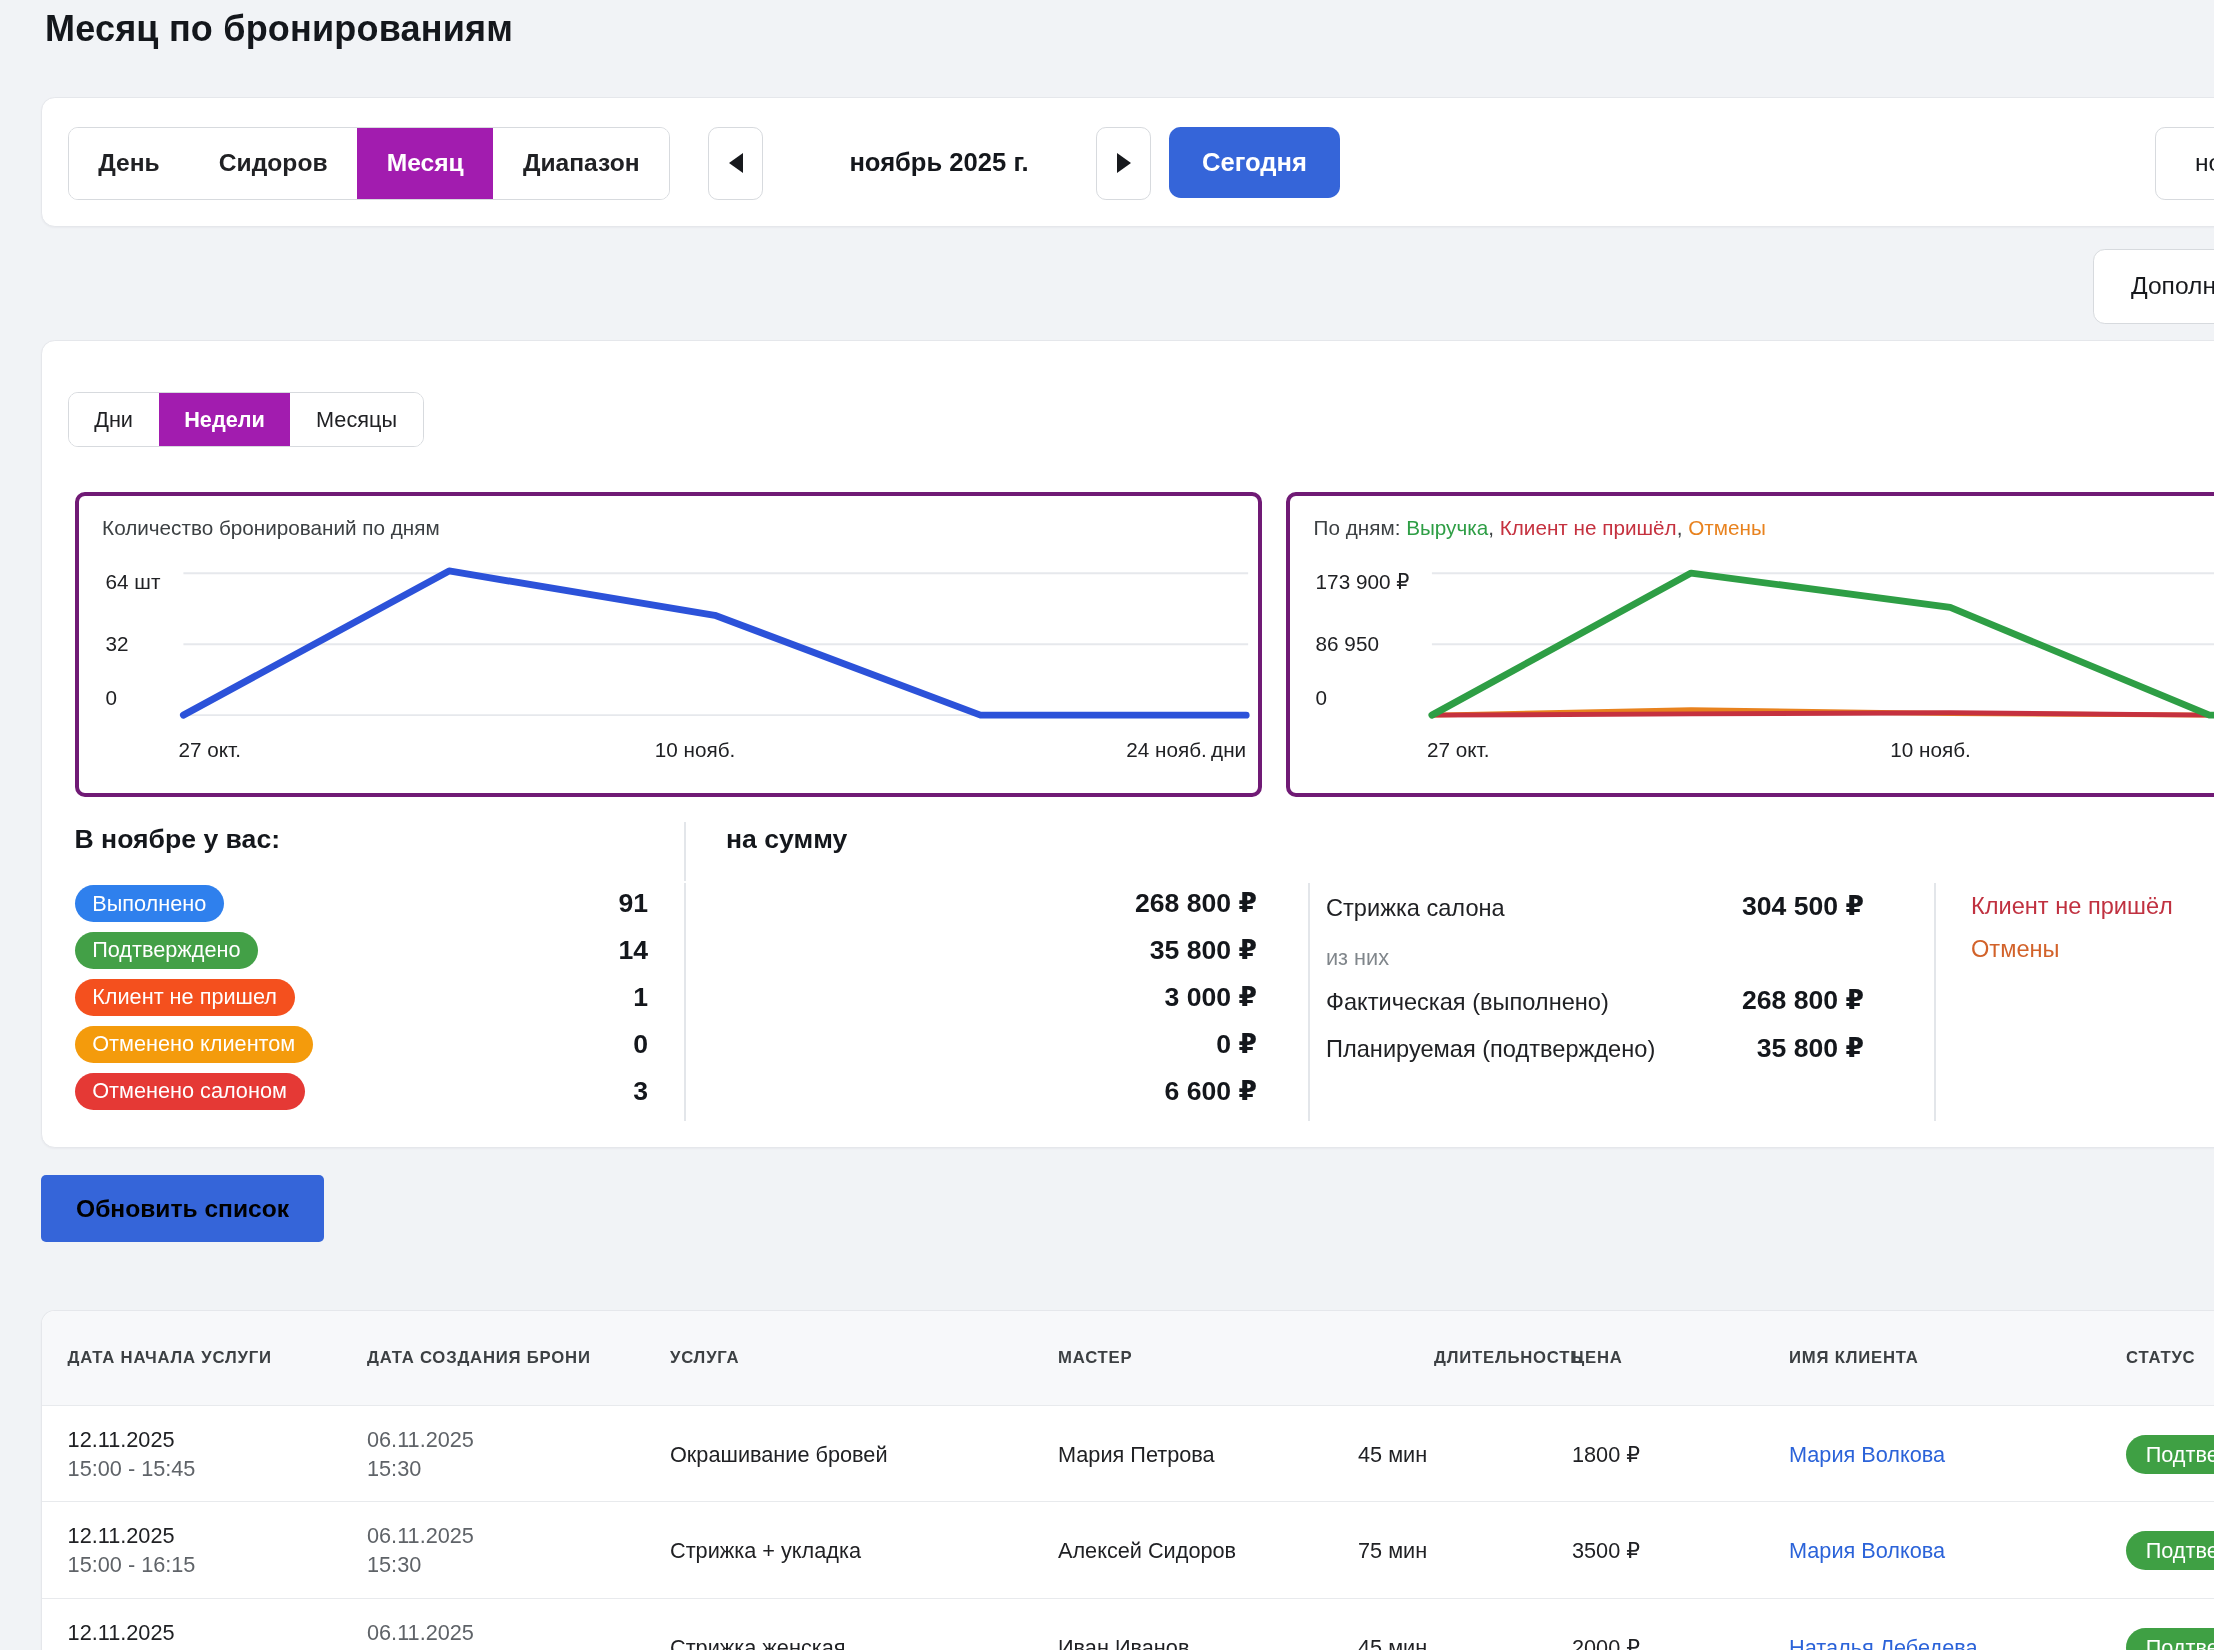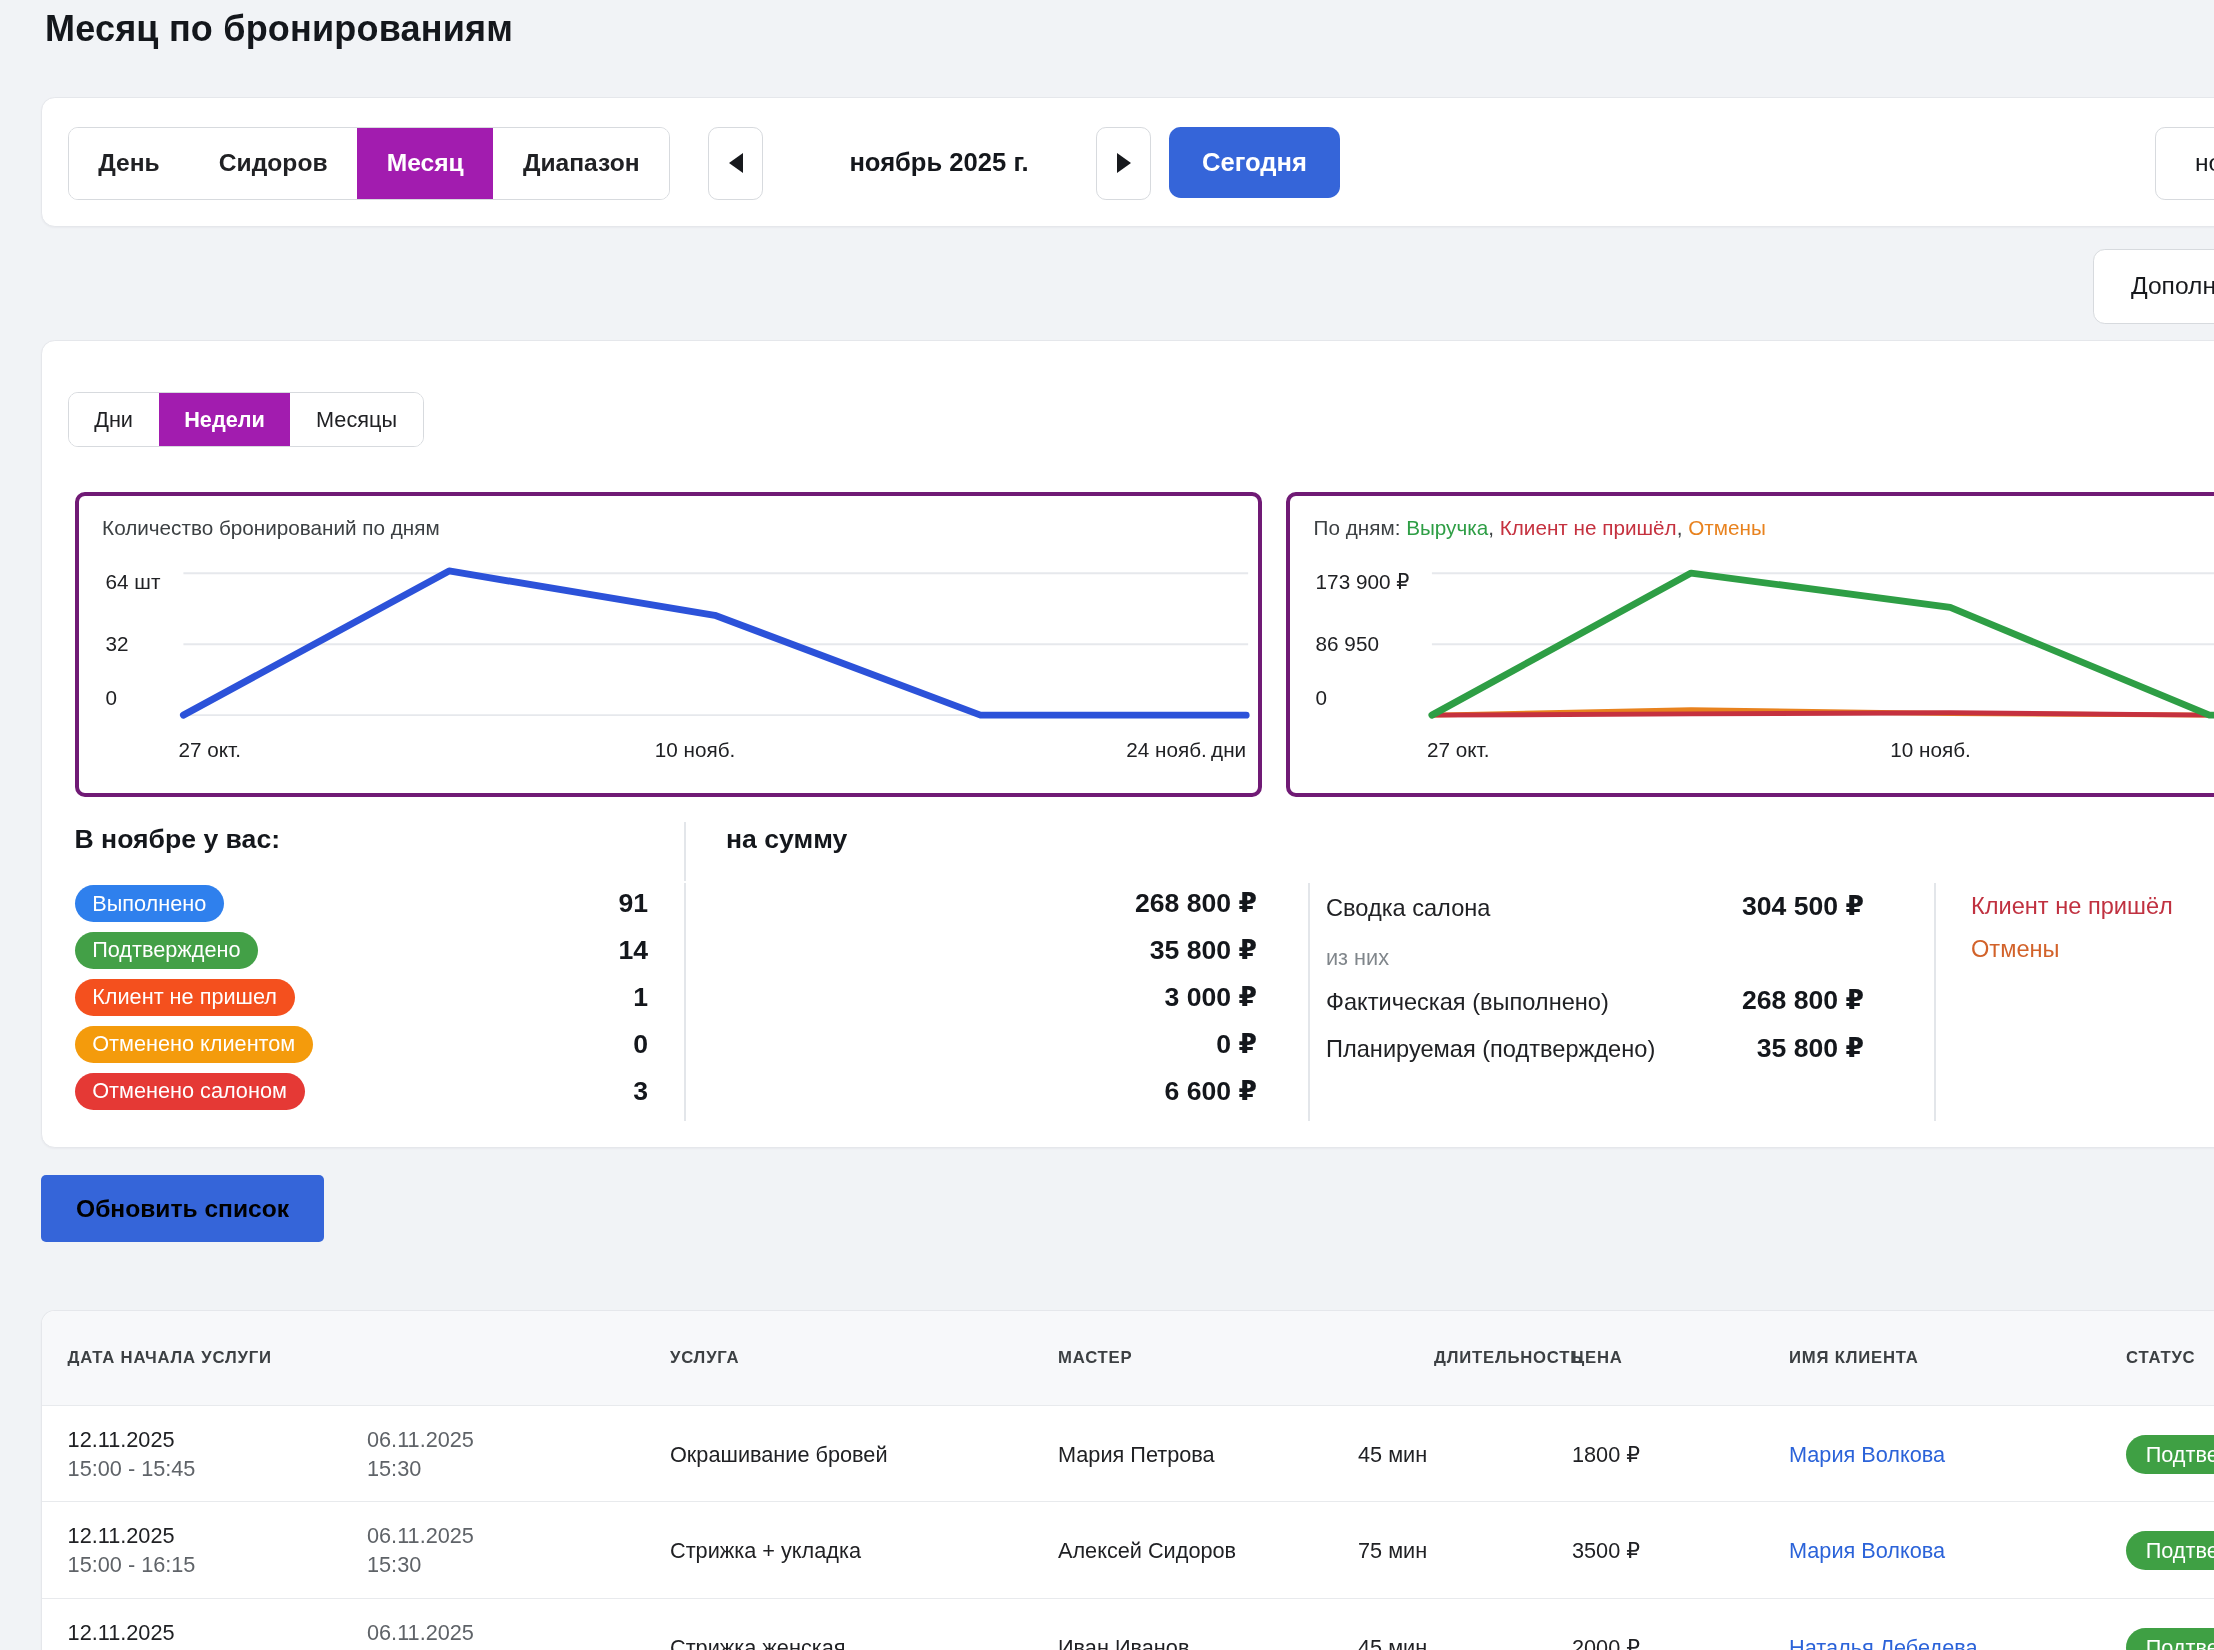--- a/index.html
+++ b/index.html
@@ -152,40 +152,41 @@
   <div class="abs vline" style="left:642px;top:542px;height:238px;"></div>
   <div class="abs" id="status-amounts" style="left:690px;top:544px;width:525px;display:flex;flex-direction:column;gap:9.9px;">
       <div class="amount-cell">268 800 ₽</div>
       <div class="amount-cell">35 800 ₽</div>
       <div class="amount-cell">3 000 ₽</div>
       <div class="amount-cell">0 ₽</div>
       <div class="amount-cell">6 600 ₽</div>
     </div>
   <div class="abs vline" style="left:1266px;top:542px;height:238px;"></div>
 
-  <div class="abs rev-label" style="left:1284px;top:554px;">Сводка салона</div>
+  <div class="abs rev-label" style="left:1284px;top:554px;">Стрижка салона</div>
   <div class="abs rev-val" style="left:1576px;top:549px;width:246px;">304 500 ₽</div>
   <div class="abs muted" style="left:1284px;top:604px;">из них</div>
   <div class="abs rev-label" style="left:1284px;top:648px;">Фактическая (выполнено)</div>
   <div class="abs rev-val" style="left:1576px;top:643px;width:246px;">268 800 ₽</div>
   <div class="abs rev-label" style="left:1284px;top:695px;">Планируемая (подтверждено)</div>
   <div class="abs rev-val" style="left:1576px;top:691px;width:246px;">35 800 ₽</div>
 
   <div class="abs vline" style="left:1892px;top:542px;height:238px;"></div>
   <div class="abs" id="side-labels" style="left:1929px;top:552px;display:flex;flex-direction:column;gap:15.8px;">
       <div class="side-label" style="color:#c03140">Клиент не пришёл</div>
       <div class="side-label" style="color:#d2622a">Отмены</div>
     </div>
 </div>
 
 <button class="abs refresh-btn">Обновить список</button>
 
 <div class="abs card table-card">
   <div class="thead" id="table-head">
       <div class="th" style="left:25.6px;width:256px;">ДАТА НАЧАЛА УСЛУГИ</div>
+      <div class="th" style="left:325px;width:256px;">ДАТА СОЗДАНИЯ БРОНИ</div>
       <div class="th" style="left:628px;width:345px;">УСЛУГА</div>
       <div class="th" style="left:1016px;width:266px;">МАСТЕР</div>
       <div class="th" style="left:1392px;width:187px;">ДЛИТЕЛЬНОСТЬ</div>
       <div class="th" style="left:1530px;width:187px;">ЦЕНА</div>
       <div class="th" style="left:1747px;width:315px;">ИМЯ КЛИЕНТА</div>
       <div class="th" style="left:2084px;width:296px;">СТАТУС</div>
     </div>
   <div id="table-body">
       <div class="trow" style="top:94px;">
         <div class="td two" style="left:25.6px;width:256px;">

